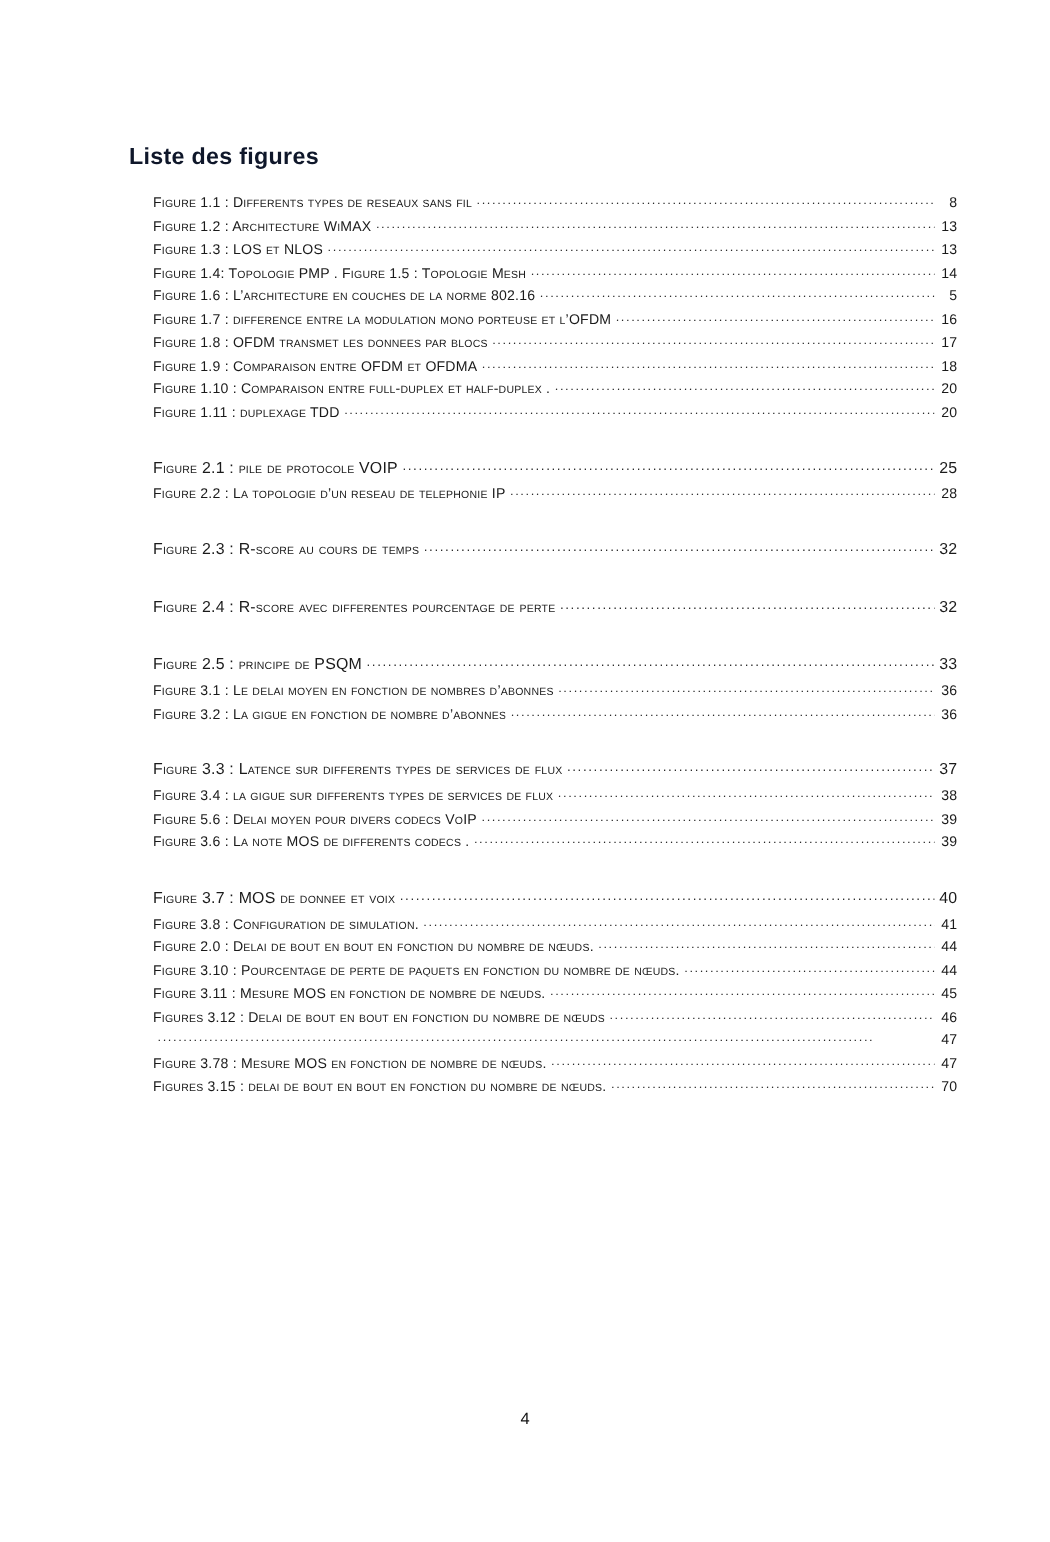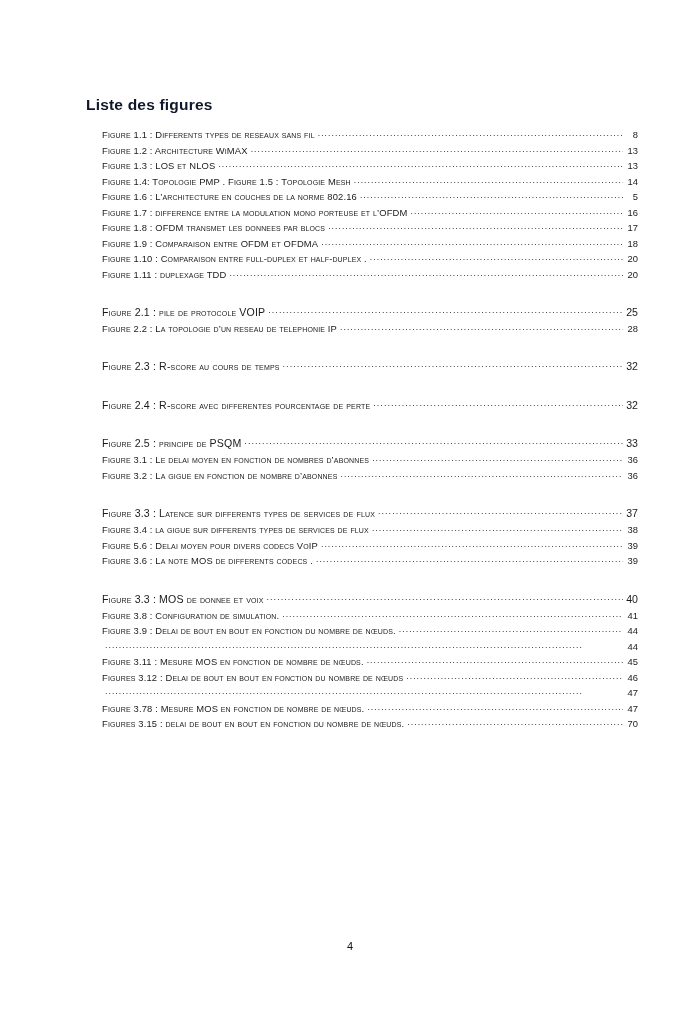--- a/index.html
+++ b/index.html
@@ -193,35 +193,36 @@
         <span class="toc-label">Figure 5.6 : Delai moyen pour divers codecs VoIP</span>
         <span class="toc-dots">...........................................................................................................................................</span>
         <span class="toc-page">39</span>
       </li>
       <li class="toc-entry">
         <span class="toc-label">Figure 3.6 : La note MOS de differents  codecs  .</span>
         <span class="toc-dots">...........................................................................................................................................</span>
         <span class="toc-page">39</span>
       </li>
       <li class="toc-entry big">
-        <span class="toc-label">Figure 3.3 : MOS de donnee et voix</span>
+        <span class="toc-label">Figure 3.7 : MOS de donnee et voix</span>
         <span class="toc-dots">...........................................................................................................................................</span>
         <span class="toc-page">40</span>
       </li>
       <li class="toc-entry">
         <span class="toc-label">Figure 3.8 : Configuration de simulation.</span>
         <span class="toc-dots">...........................................................................................................................................</span>
         <span class="toc-page">41</span>
       </li>
       <li class="toc-entry">
-        <span class="toc-label">Figure 3.9 : Delai de bout en bout en fonction du nombre de nœuds.</span>
+        <span class="toc-label">Figure 2.0 : Delai de bout en bout en fonction du nombre de nœuds.</span>
         <span class="toc-dots">...........................................................................................................................................</span>
         <span class="toc-page">44</span>
       </li>
       <li class="toc-entry">
+        <span class="toc-label">Figure 3.10 : Pourcentage de perte de paquets en fonction du nombre de nœuds.</span>
         <span class="toc-dots">...........................................................................................................................................</span>
         <span class="toc-page">44</span>
       </li>
       <li class="toc-entry">
         <span class="toc-label">Figure 3.11 : Mesure MOS en fonction de nombre de nœuds.</span>
         <span class="toc-dots">...........................................................................................................................................</span>
         <span class="toc-page">45</span>
       </li>
       <li class="toc-entry">
         <span class="toc-label">Figures 3.12 : Delai de bout en bout en fonction du nombre de nœuds</span>

